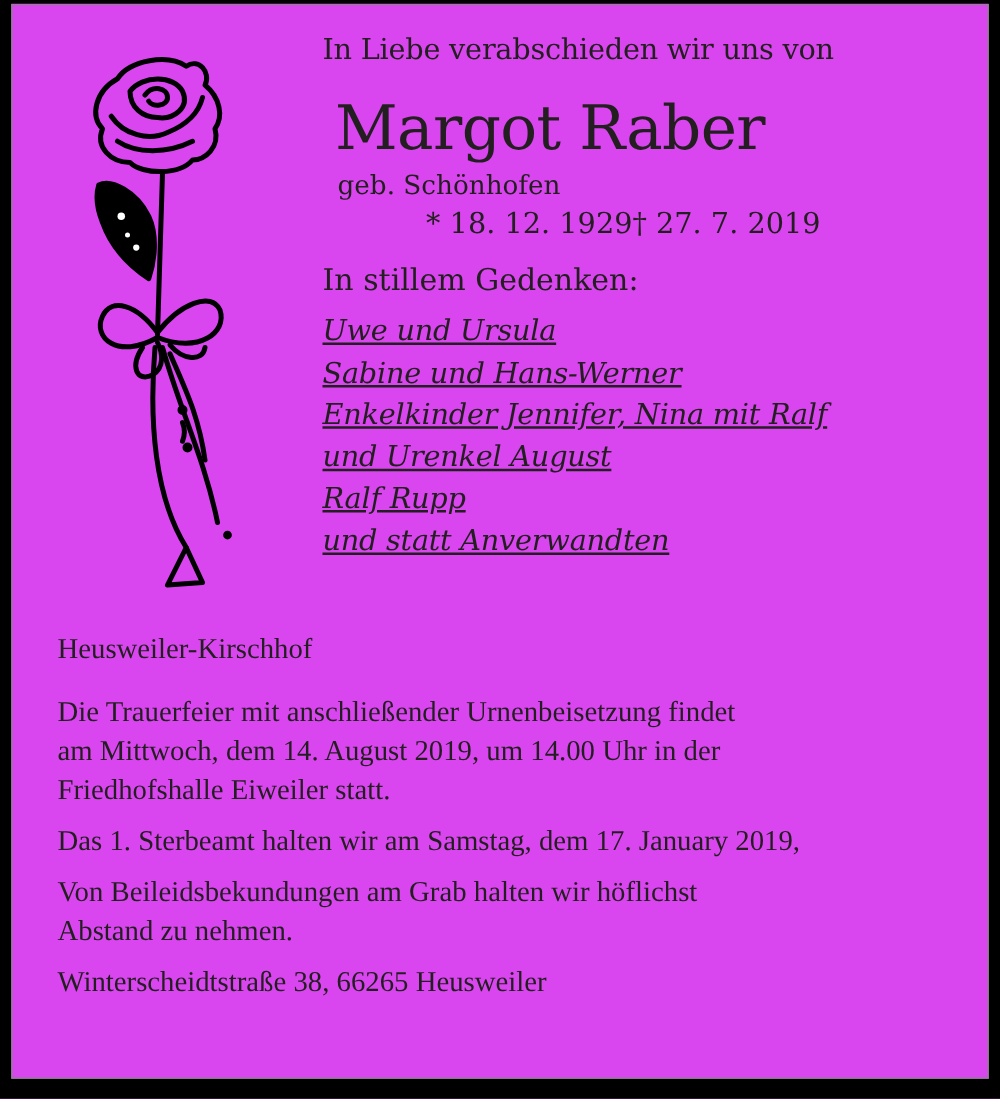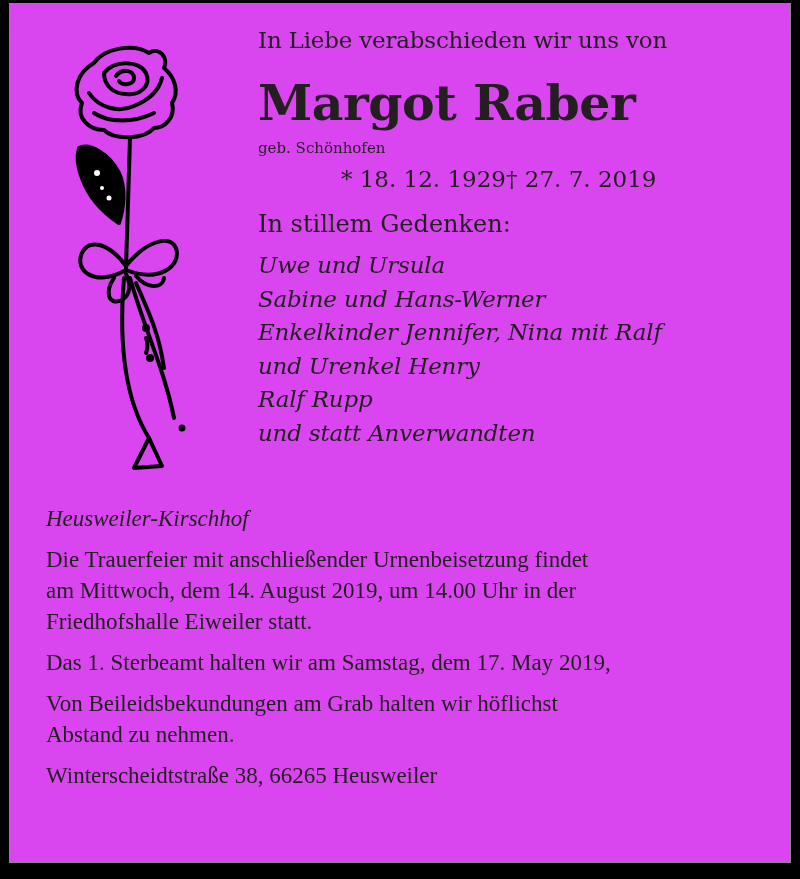--- a/index.html
+++ b/index.html
@@ -6,31 +6,31 @@
   body { width:800px; height:879px; background:#000; position:relative; overflow:hidden; }
   .frame {
     position:absolute; left:9px; top:3px; width:782px; height:860px;
     background:#d946ef; box-shadow: inset 0 0 0 1px #888;
     color:#231f20;
     font-family: "DejaVu Serif", "Liberation Serif", serif;
   }
   .rose { position:absolute; left:55px; top:35px; width:130px; height:440px; }
   .top-block { position:absolute; left:249px; top:22px; width:520px; }
   .intro { font-size:23px; line-height:30px; margin:0; letter-spacing:-0.2px; }
-  .name { font-family: "DejaVu Serif", serif; font-weight:bold; font-size:49px; line-height:56px; margin:20px 0 0 0; letter-spacing:-0.5px; }
-  .born-name { font-size:15px; line-height:30px; margin:2px 0 0 0; }
+  .name { font-family: "DejaVu Serif", serif; font-weight:normal; font-size:49px; line-height:56px; margin:20px 0 0 10px; letter-spacing:-0.5px; }
+  .born-name { font-size:21px; line-height:30px; margin:2px 0 0 12px; }
   .dates { font-size:23px; line-height:32px; margin:0; display:flex; }
   .dates .birth { width:248px;text-align:right; }
   .memorial { font-size:24px; line-height:30px; margin:14px 0 0 0; }
   .mourners { margin:10px 0 0 0; padding:0; list-style:none; }
-  .mourners li { font-style:italic; font-size:23px; line-height:33.5px; letter-spacing:-0.2px; }
+  .mourners li { font-style:italic; font-size:23px; line-height:33.5px; letter-spacing:-0.2px;text-decoration:underline; }
   .bottom-block { position:absolute; left:37px; top:500px; width:740px;
     font-family: "Liberation Serif", "DejaVu Serif", serif; font-size:23px; }
   .bottom-block p { margin:0; line-height:31px; }
-  .bottom-block .location { margin-bottom:10px;font-style:italic; }
+  .bottom-block .location { margin-bottom:20px; }
   .bottom-block .para { margin-bottom:10px; }
 </style>
 </head>
 <body>
 
 <div class="frame">
 
   <svg class="rose" viewBox="0 0 130 440" fill="none" stroke="#000" stroke-width="4" stroke-linecap="round" stroke-linejoin="round">
 
     <path d="M30 25 C40 10 70 5 85 15 C95 8 105 20 100 30 C112 40 115 55 108 65 C112 80 100 90 90 90 C80 102 50 102 40 92 C25 92 12 80 18 65 C8 55 12 35 30 25 Z"></path>
@@ -67,35 +67,35 @@
     <p class="born-name">geb. Schönhofen</p>
     <div class="dates">
       <span class="birth">* 18. 12. 1929</span>
       <span class="death">† 27. 7. 2019</span>
     </div>
     <p class="memorial">In stillem Gedenken:</p>
     <ul class="mourners">
       <li>Uwe und Ursula</li>
       <li>Sabine und Hans-Werner</li>
       <li>Enkelkinder Jennifer, Nina mit Ralf</li>
-      <li>und Urenkel Henry</li>
+      <li>und Urenkel August</li>
       <li>Ralf Rupp</li>
       <li>und statt Anverwandten</li>
     </ul>
   </div>
 
   <div class="bottom-block">
     <p class="location">Heusweiler-Kirschhof</p>
     <div class="para">
       <p>Die Trauerfeier mit anschließender Urnenbeisetzung findet</p>
       <p>am Mittwoch, dem 14. August 2019, um 14.00 Uhr in der</p>
       <p>Friedhofshalle Eiweiler statt.</p>
     </div>
     <div class="para">
-      <p>Das 1. Sterbeamt halten wir am Samstag, dem 17. May 2019,</p>
+      <p>Das 1. Sterbeamt halten wir am Samstag, dem 17. January 2019,</p>
     </div>
     <div class="para">
       <p>Von Beileidsbekundungen am Grab halten wir höflichst</p>
       <p>Abstand zu nehmen.</p>
     </div>
     <div class="para">
       <p>Winterscheidtstraße 38, 66265 Heusweiler</p>
     </div>
   </div>
 

